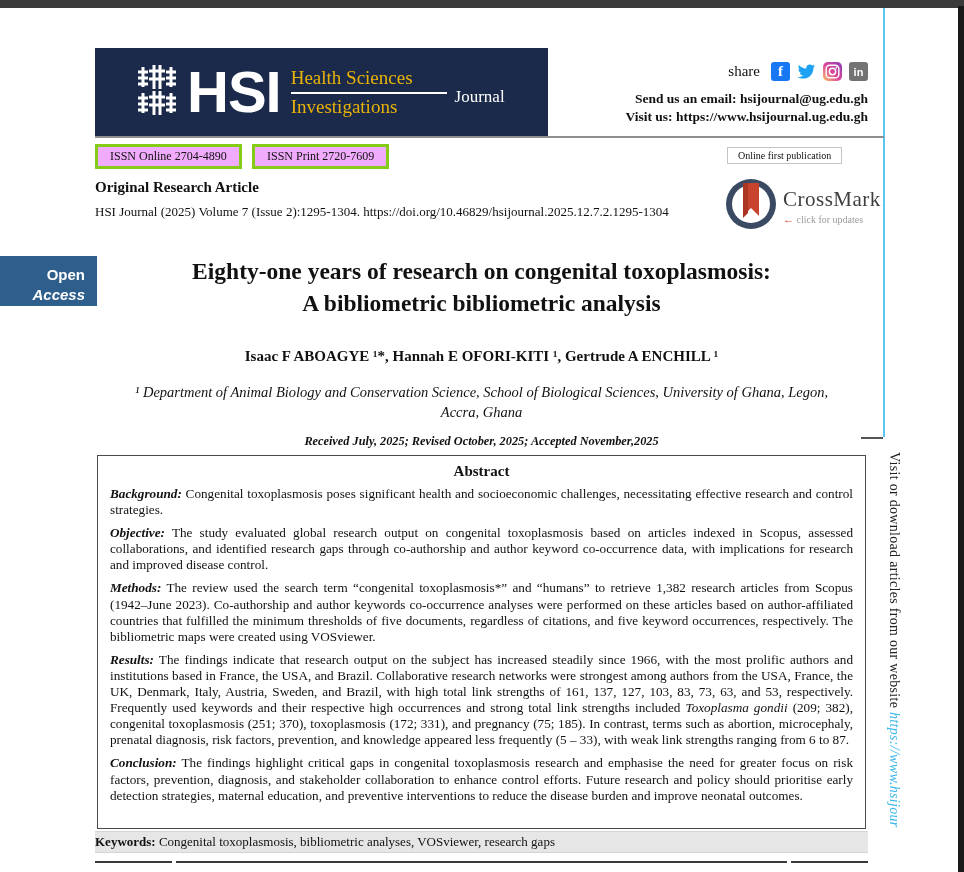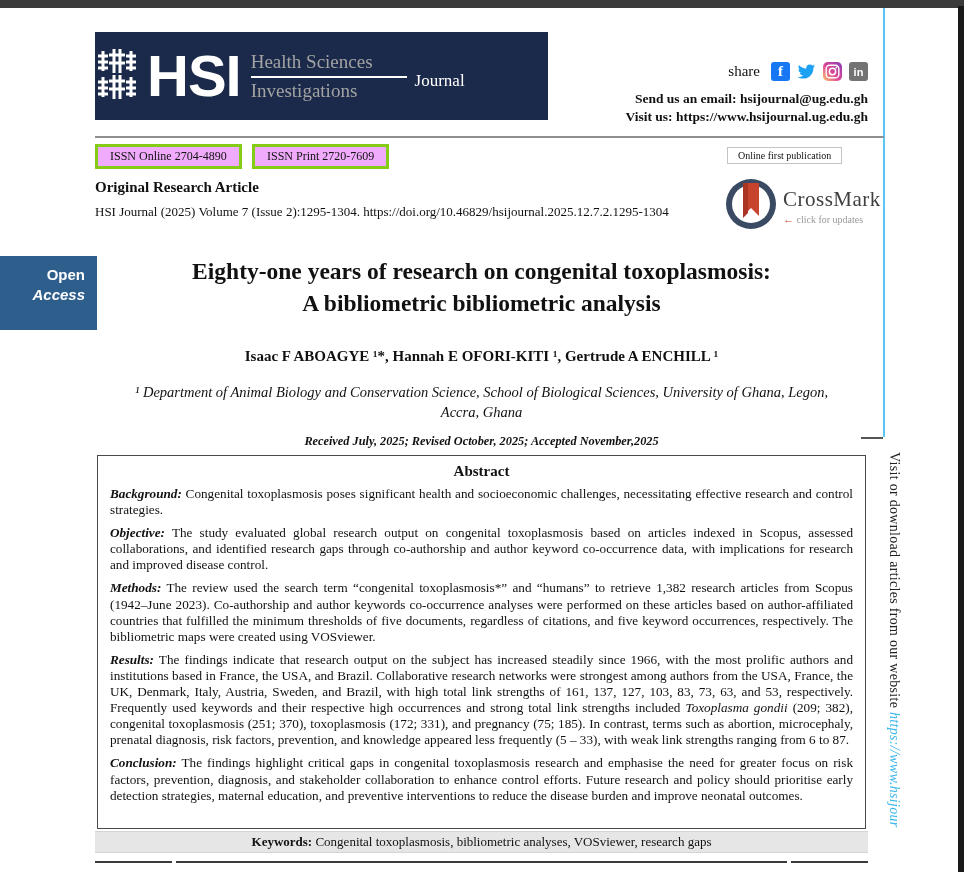--- a/index.html
+++ b/index.html
@@ -8,26 +8,26 @@
 
   .topbar { position:absolute; left:0; top:0; width:964px; height:8px; background:#3b3b3b; }
   .right-strip { position:absolute; left:958px; top:6px; width:6px; height:866px; background:#191919; }
   .cyan-line { position:absolute; left:883px; top:8px; width:2px; height:429px; background:#5bc6f0; }
   .side-tick { position:absolute; left:861px; top:437px; width:22px; height:2px; background:#555; }
   .vertical-text { position:absolute; left:876px; top:452px; width:26px; height:420px; overflow:hidden;
       writing-mode:vertical-rl; font-size:14px; letter-spacing:.3px; color:#222; white-space:nowrap; }
   .vertical-text .vlink { color:#3bb7ea; font-style:italic; }
 
   
-  .logo-box { position:absolute; left:95px; top:32px; width:453px; height:88px; background:#1b2a4a;
-      display:flex; align-items:center; }
+  .logo-box { position:absolute; left:95px; top:48px; width:453px; height:88px; background:#1b2a4a;
+      display:flex; align-items:center; padding-left:40px; }
   .logo-mark { margin-right:8px; }
   .logo-acronym { font-family:"Liberation Sans", sans-serif; font-weight:bold; font-size:58px; color:#fff;
       letter-spacing:-1px; line-height:1; }
-  .logo-names { margin-left:10px; color:#a3a3a3; }
+  .logo-names { margin-left:10px; color:#eab308; }
   .logo-names .top { font-size:19px; border-bottom:2px solid #fff; padding:0 34px 3px 0; }
   .logo-names .bottom { font-size:19px; padding-top:2px; }
   .logo-journal { color:#fff; font-size:17px; margin-left:8px; margin-top:10px; }
 
   
   .share-row { position:absolute; top:62px; right:96px; display:flex; align-items:center; gap:7px; }
   .share-label { font-size:15px; color:#111; margin-right:4px; }
   .sicon { width:19px; height:19px; border-radius:3px; display:flex; align-items:center; justify-content:center; }
   .fb { background:#1877f2; color:#fff; font-family:"Liberation Serif", serif; font-weight:bold; font-size:15px; }
   .li { background:#737373; color:#fff; font-family:"Liberation Sans", sans-serif; font-weight:bold; font-size:11px; }
@@ -44,21 +44,21 @@
 
   .article-type { position:absolute; left:95px; top:179px; font-weight:bold; font-size:15px; }
   .citation { position:absolute; left:95px; top:204px; font-size:13px; }
 
   .crossmark { position:absolute; left:725px; top:178px; display:flex; align-items:center; cursor:pointer; }
   .cm-texts { margin-left:6px; }
   .cm-name { font-size:21px; color:#3f3f3f; letter-spacing:.5px; }
   .cm-tag { font-size:10px; color:#9a9a9a; margin-top:1px; }
   .cm-arrow { color:#c8432e; font-size:11px; }
 
-  .open-access { position:absolute; left:0; top:256px; width:97px; height:74px; background:#2e5f8c;
+  .open-access { position:absolute; left:0; top:256px; width:97px; height:50px; background:#2e5f8c;
       color:#fff; font-family:"Liberation Sans", sans-serif; text-align:right; padding:10px 12px 0 0; }
   .oa1 { font-weight:bold; font-size:15px; }
   .oa2 { font-weight:bold; font-style:italic; font-size:15px; margin-top:3px;text-align:right; }
 
   .title-wrap { position:absolute; left:95px; top:255px; width:773px; text-align:center;
       font-weight:bold; font-size:23.5px; line-height:1.38; }
   .authors { position:absolute; left:95px; top:348px; width:773px; text-align:center;
       font-weight:bold; font-size:15px; }
   .affiliation { position:absolute; left:95px; top:383px; width:773px; text-align:center;
       font-style:italic; font-size:14.5px; line-height:1.35; padding:0 20px; }
@@ -67,21 +67,21 @@
 
   .abstract-box { position:absolute; left:97px; top:455px; width:769px; height:374px; overflow:hidden;
       border:1px solid #4a4a4a; background:#fff; padding:7px 12px 2px 12px; }
   .abs-heading { text-align:center; font-weight:bold; font-size:15px; margin-bottom:6px; }
   .abs-p { font-size:13.2px; line-height:1.22; text-align:justify; margin-bottom:7px; }
   .abs-label { font-weight:bold; font-style:italic; }
   .abs-italic { font-style:italic; }
 
   .keywords-bar { position:absolute; left:95px; top:831px; width:773px; height:22px; background:#e6e6e6;
       border-top:1px solid #d4d4d4; border-bottom:1px solid #d4d4d4;
-      text-align:center; font-size:13px; line-height:20px; }
+      font-size:13px; line-height:20px; }
   .kw-label { font-weight:bold; }
 
   .footer-seg { position:absolute; top:861px; height:2px; background:#3a3a3a; }
   .fs1 { left:95px; width:77px; } .fs2 { left:176px; width:611px; } .fs3 { left:791px; width:77px; }
 </style>
 </head>
 <body>
 
 <div class="page">
 

